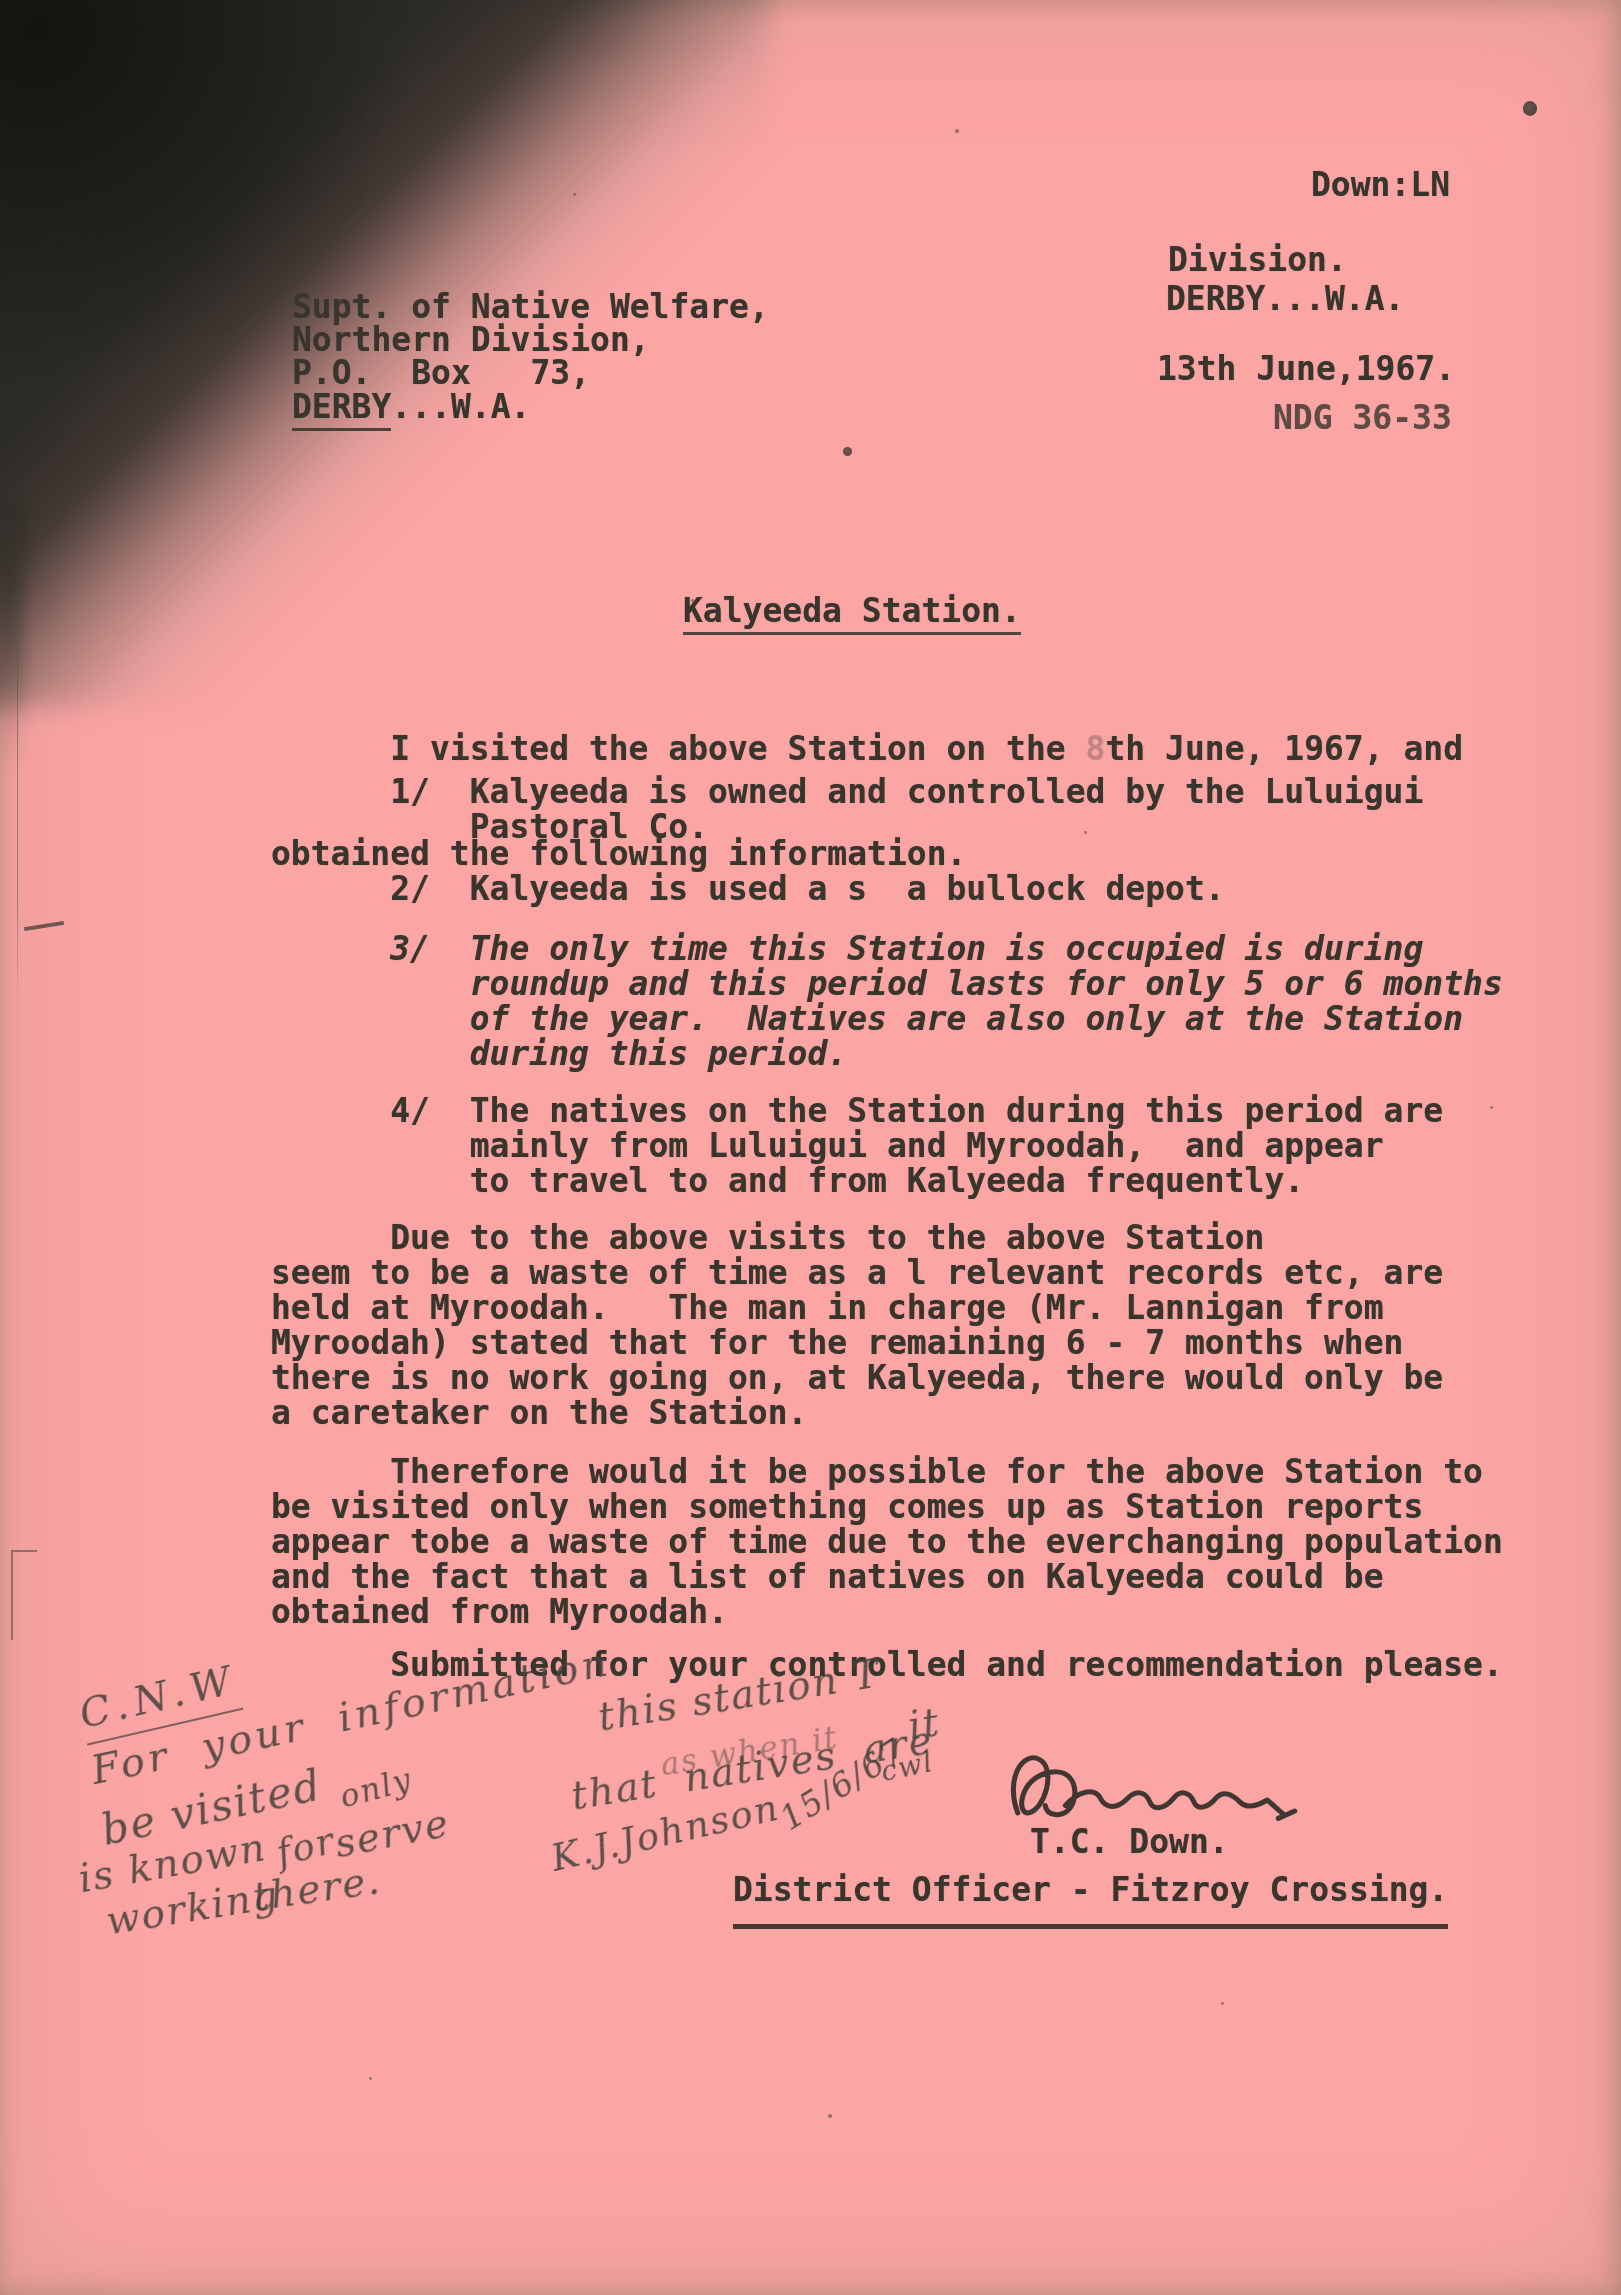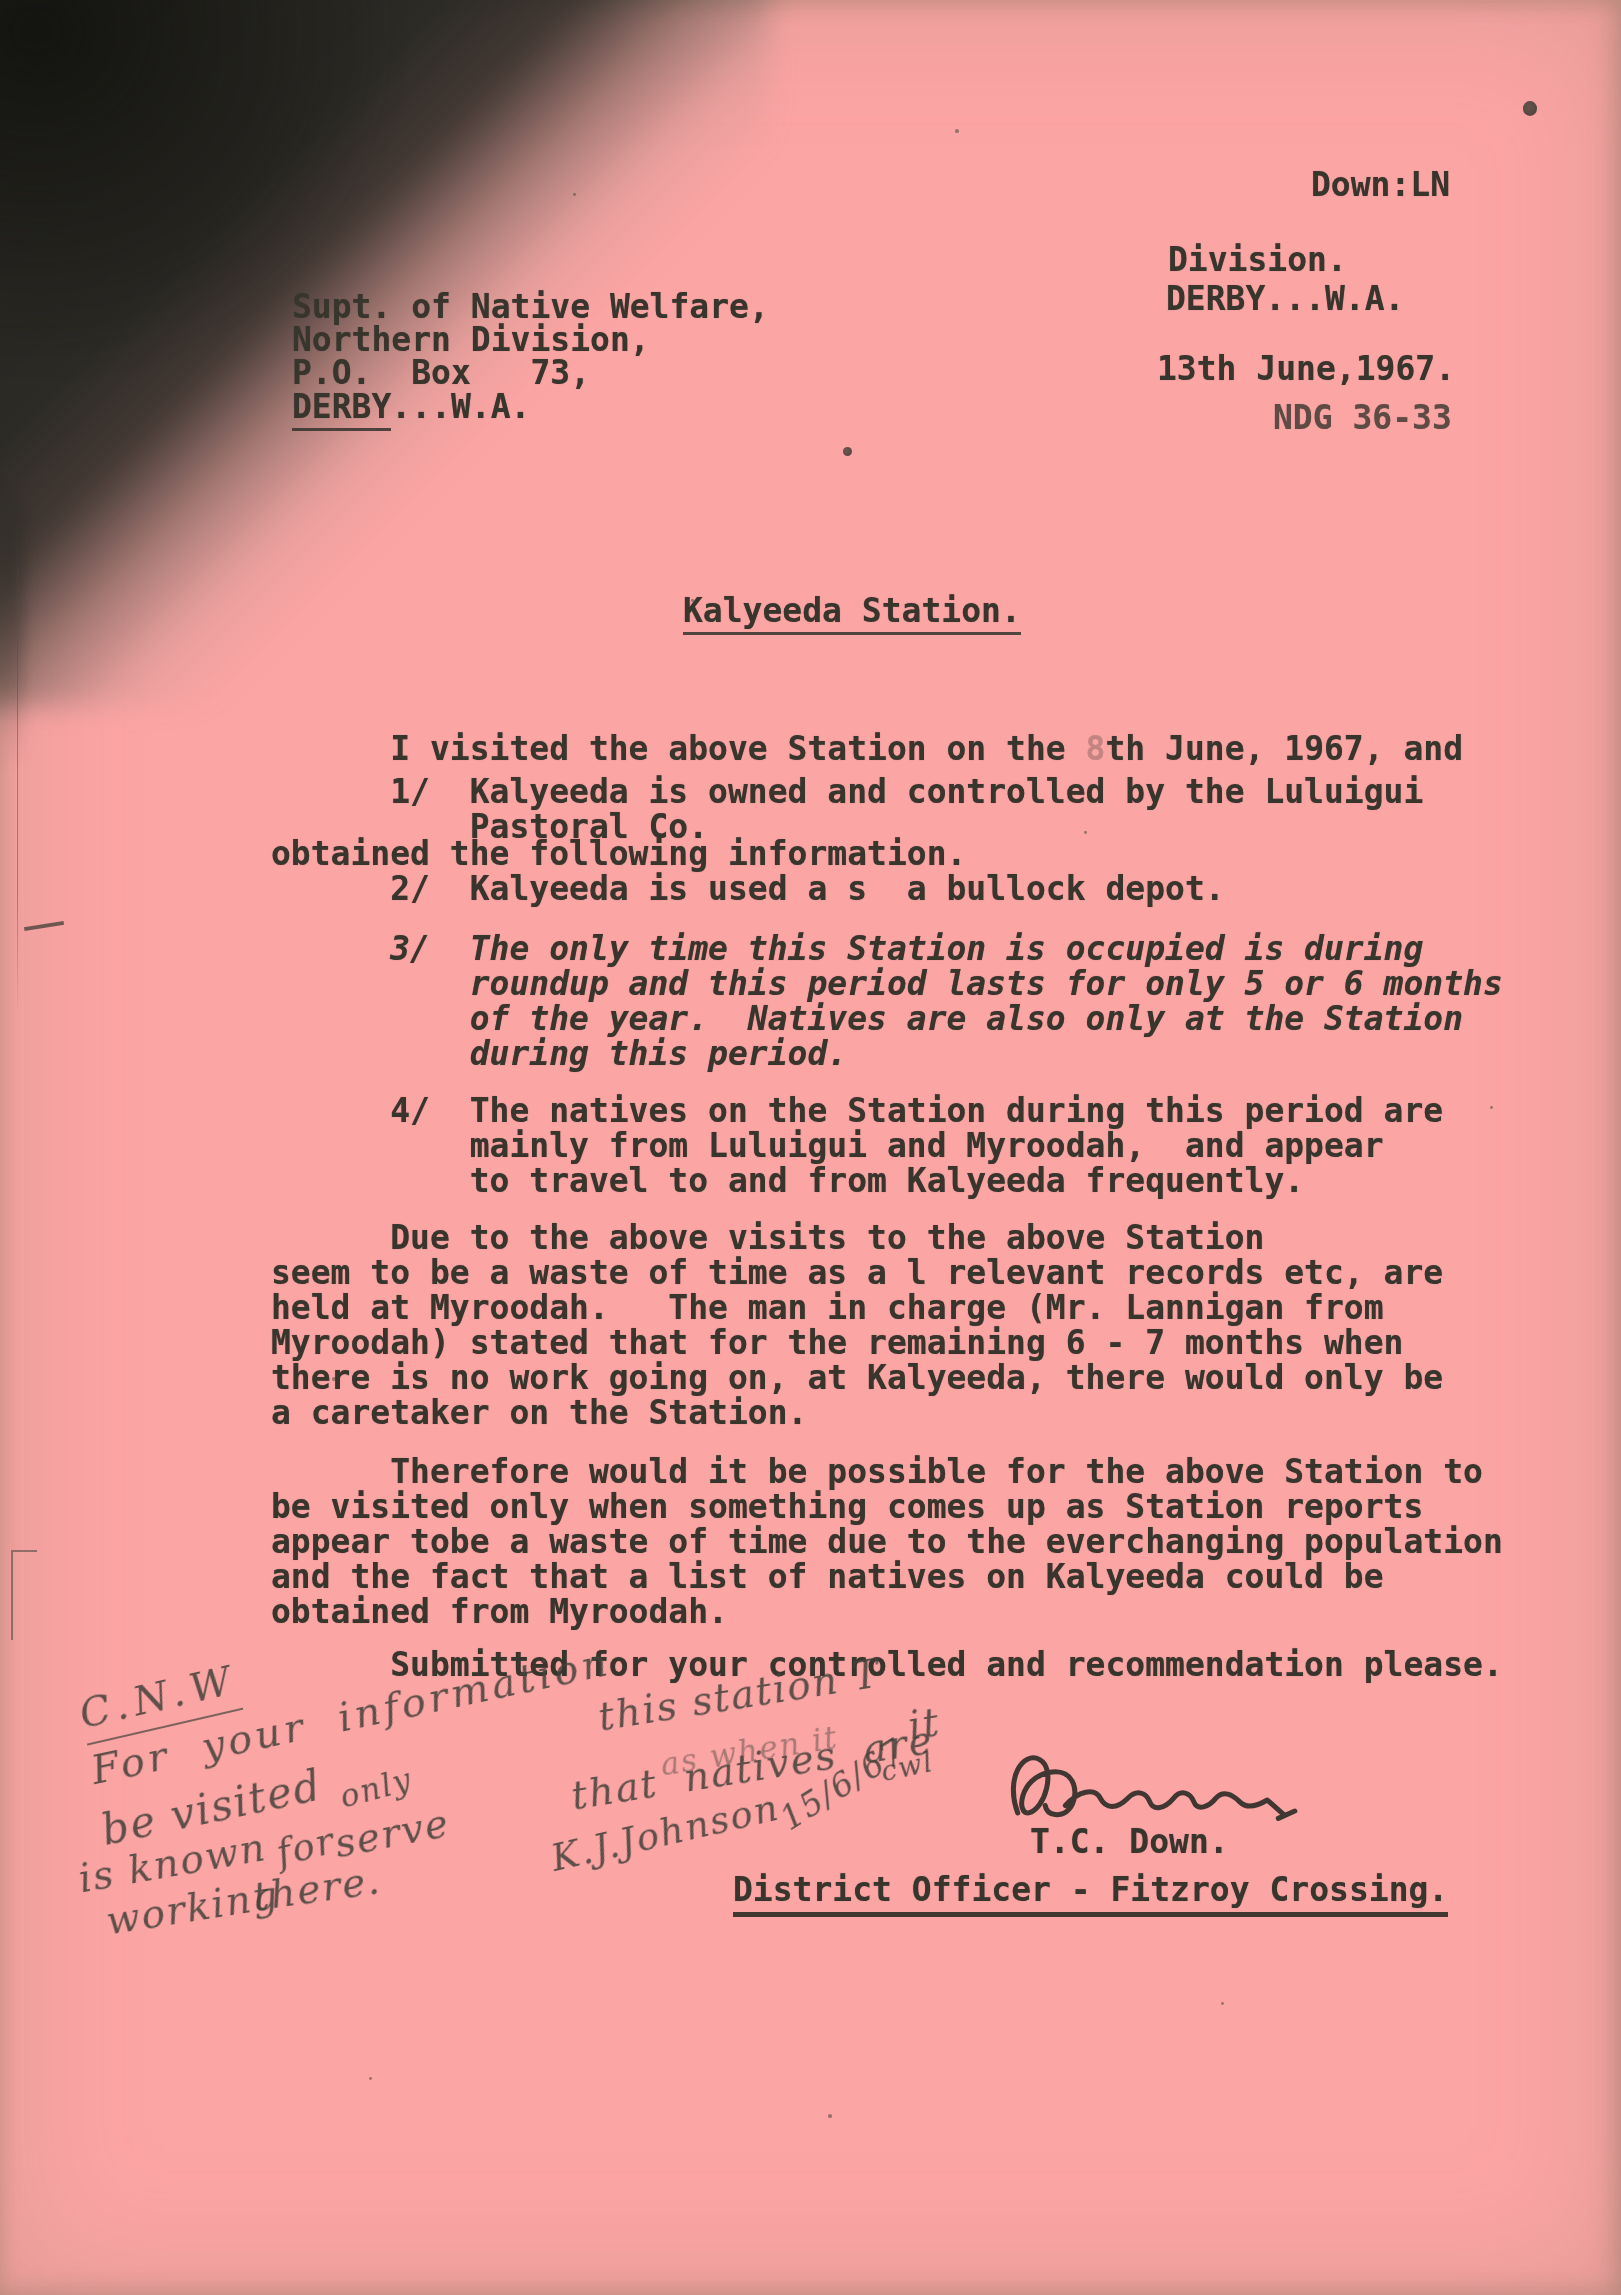--- a/index.html
+++ b/index.html
@@ -13,21 +13,21 @@
                inset 0 7.3px 16.5px rgba(120,110,88,.14);
   }
   
   .type{
     position:absolute;color:#37352c;font-weight:700;font-size:33px;line-height:35px;
     white-space:pre;text-shadow:0 0 0.9px rgba(52,50,43,.5);
   }
   .lh36{line-height:33px;}
   .tline{white-space:pre;}
   .u{border-bottom:3.7px solid rgba(52,50,43,.85);padding-bottom:1.8px;}
-  .u-thick{border-bottom:5.5px solid rgba(45,43,37,.9);padding-bottom:3px;}
+  .u-thick{border-bottom:5.5px solid rgba(45,43,37,.9);padding-bottom:15px;}
   .faint{opacity:.28;}
   .dim{opacity:.8;}
   
   .corner-blob{
     position:absolute;left:-37px;top:-37px;width:808px;height:744px;
     background:linear-gradient(135deg,#262521 0%,#2b2a25 33%,rgba(47,45,40,.9) 42%,
       rgba(84,80,70,.5) 50%,rgba(140,133,118,.18) 57%,rgba(160,152,136,0) 64%);
     filter:blur(13px);
   }
   .corner-core{

